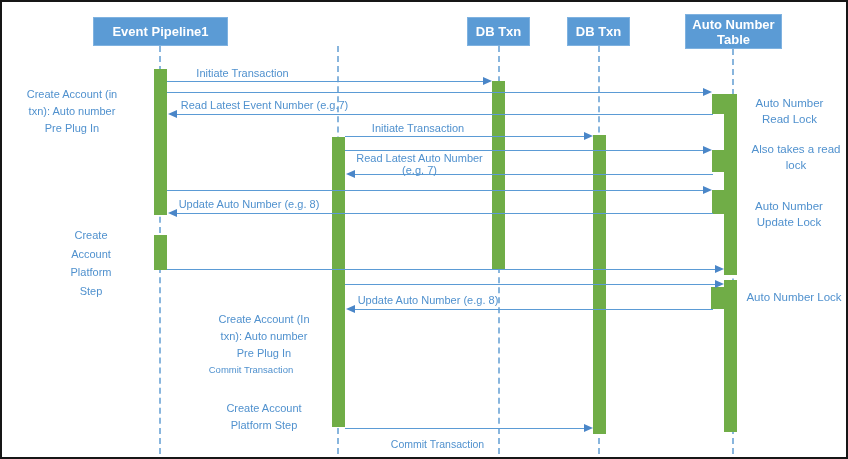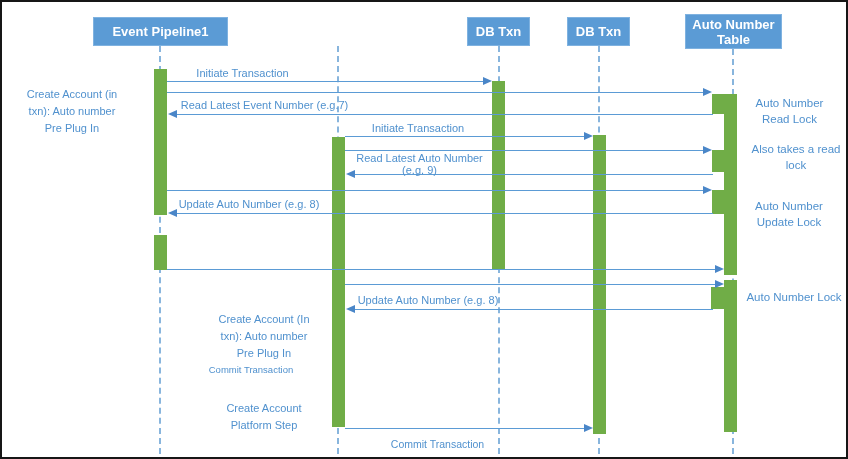--- a/index.html
+++ b/index.html
@@ -77,29 +77,33 @@
   <div class="arrow arrow-l" style="left:175px;top:211px;width:536px"></div>
   <div class="arrow arrow-r" style="left:165px;top:267px;width:548px"></div>
   <div class="arrow arrow-r" style="left:343px;top:282px;width:370px"></div>
   <div class="arrow arrow-l" style="left:353px;top:307px;width:358px"></div>
   <div class="arrow arrow-r" style="left:343px;top:426px;width:239px"></div>
 
   <div class="msg" style="left:178px;top:65px;width:125px">Initiate Transaction</div>
   <div class="msg" style="left:170px;top:97px;width:185px">Read Latest Event Number (e.g.7)</div>
   <div class="msg" style="left:357px;top:120px;width:118px">Initiate Transaction</div>
   <div class="msg" style="left:345px;top:150px;width:145px">Read Latest Auto Number
-(e.g. 9)</div>
+(e.g. 7)</div>
   <div class="msg" style="left:168px;top:196px;width:158px">Update Auto Number (e.g. 8)</div>
   <div class="msg" style="left:347px;top:292px;width:158px">Update Auto Number (e.g. 8)</div>
   <div class="msg small" style="left:195px;top:362px;width:108px">Commit Transaction</div>
   <div class="msg" style="left:378px;top:436px;width:115px;font-size:10.5px">Commit Transaction</div>
 
   <div class="side" style="left:4px;top:84px;width:132px">Create Account (in
 txn): Auto number
 Pre Plug In</div>
+  <div class="side" style="left:48px;top:224px;width:82px;line-height:18.5px">Create
+Account
+Platform
+Step</div>
   <div class="side" style="left:193px;top:309px;width:138px">Create Account (In
 txn): Auto number
 Pre Plug In</div>
   <div class="side" style="left:198px;top:398px;width:128px;line-height:16.5px">Create Account
 Platform Step</div>
 
   <div class="locklbl" style="left:740px;top:93px;width:95px">Auto Number
 Read Lock</div>
   <div class="locklbl" style="left:736px;top:139px;width:116px">Also takes a read
 lock</div>

